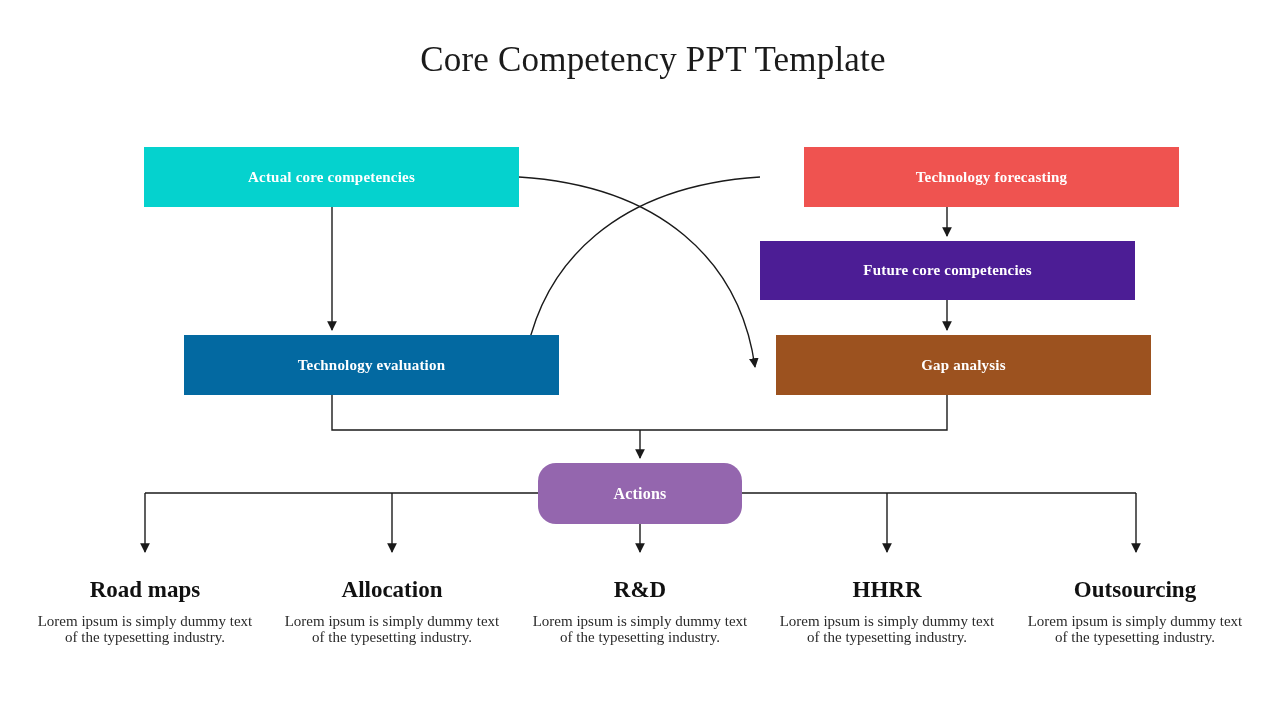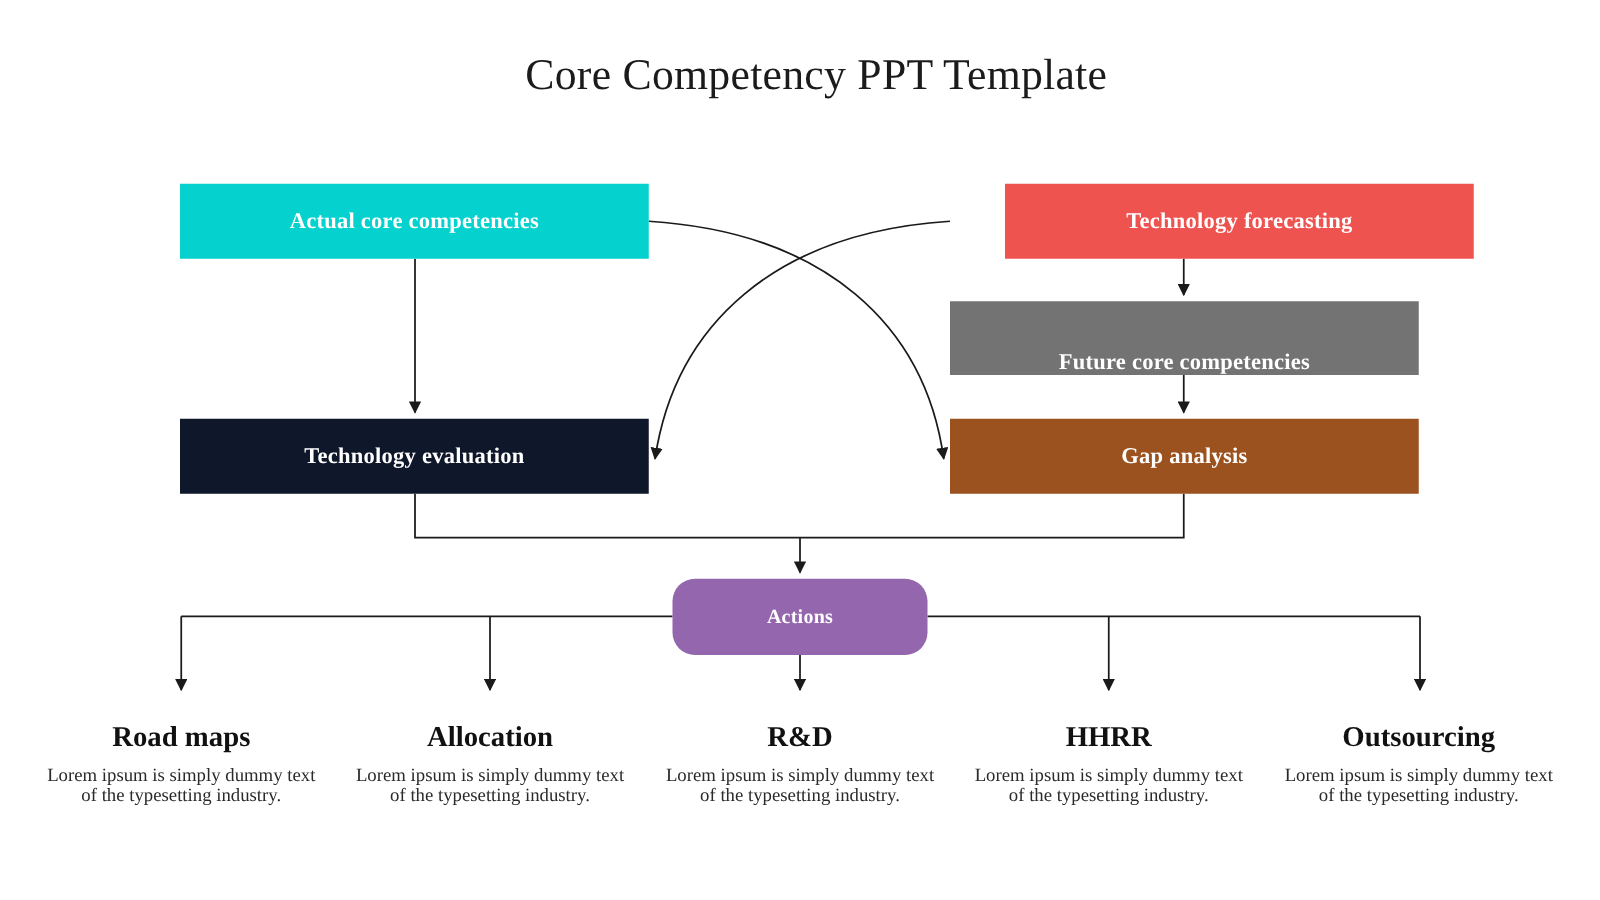--- a/index.html
+++ b/index.html
@@ -45,21 +45,21 @@
   }
 
   
   .node {
     position: absolute;
     display: flex;
     align-items: center;
     justify-content: center;
     color: #ffffff;
     font-weight: bold;
-    font-size: 18px;
+    font-size: 15px;
     letter-spacing: 0.2px;
     font-family: "Liberation Serif", "DejaVu Serif", serif;
     text-align: center;
     line-height: 1.1;
   }
   .node .node-label { display: block; padding: 0 10px; }
 
   #node-actual      { left: 144px; top: 147px; width: 375px; height: 60px; }
   #node-forecast    { left: 760px; top: 147px; width: 375px; height: 60px; }
   #node-future      { left: 760px; top: 241px; width: 375px; height: 59px; }
@@ -134,29 +134,29 @@
   </svg>
 
   <div class="node" id="node-actual" style="background-color: rgb(5, 210, 206);">
     <span class="node-label">Actual core competencies</span>
   </div>
 
   <div class="node" id="node-forecast" style="background-color: rgb(239, 83, 80); margin-left: 44px;">
     <span class="node-label">Technology forecasting</span>
   </div>
 
-  <div class="node" id="node-future" style="background-color: #737373; align-items: flex-end;">
+  <div class="node" id="node-future" style="background-color: #4c1d95;">
     <span class="node-label">Future core competencies</span>
   </div>
 
-  <div class="node" id="node-evaluation" style="background-color: #0f172a;">
+  <div class="node" id="node-evaluation" style="background-color: #0369a1; margin-left: 40px;">
     <span class="node-label">Technology evaluation</span>
   </div>
 
-  <div class="node" id="node-gap" style="background-color: rgb(156, 82, 31);">
+  <div class="node" id="node-gap" style="background-color: rgb(156, 82, 31); margin-left: 16px;">
     <span class="node-label">Gap analysis</span>
   </div>
 
   <div class="node" id="node-actions" style="background-color: rgb(148, 102, 174); border-radius: 18px;">
     <span class="node-label">Actions</span>
   </div>
 
   <div class="outcome" id="outcome-0">
     <div class="outcome-title">Road maps</div>
     <div class="outcome-desc">Lorem ipsum is simply dummy text of the typesetting industry.</div>

